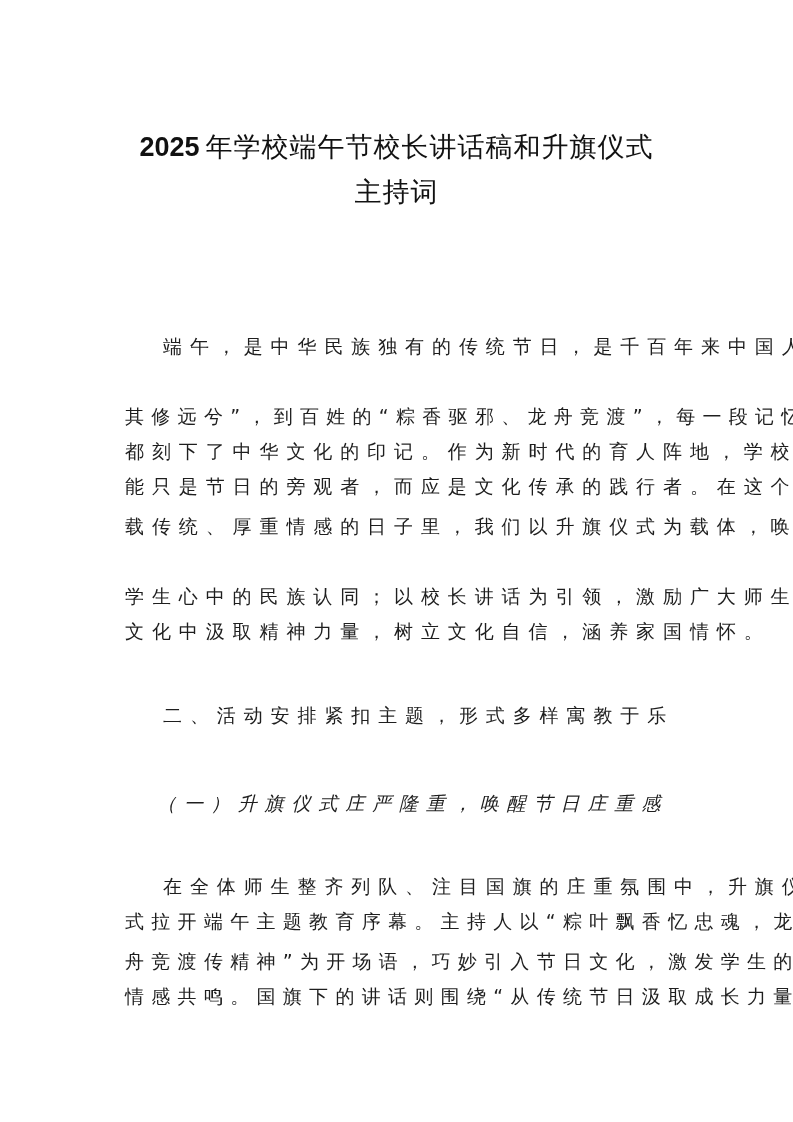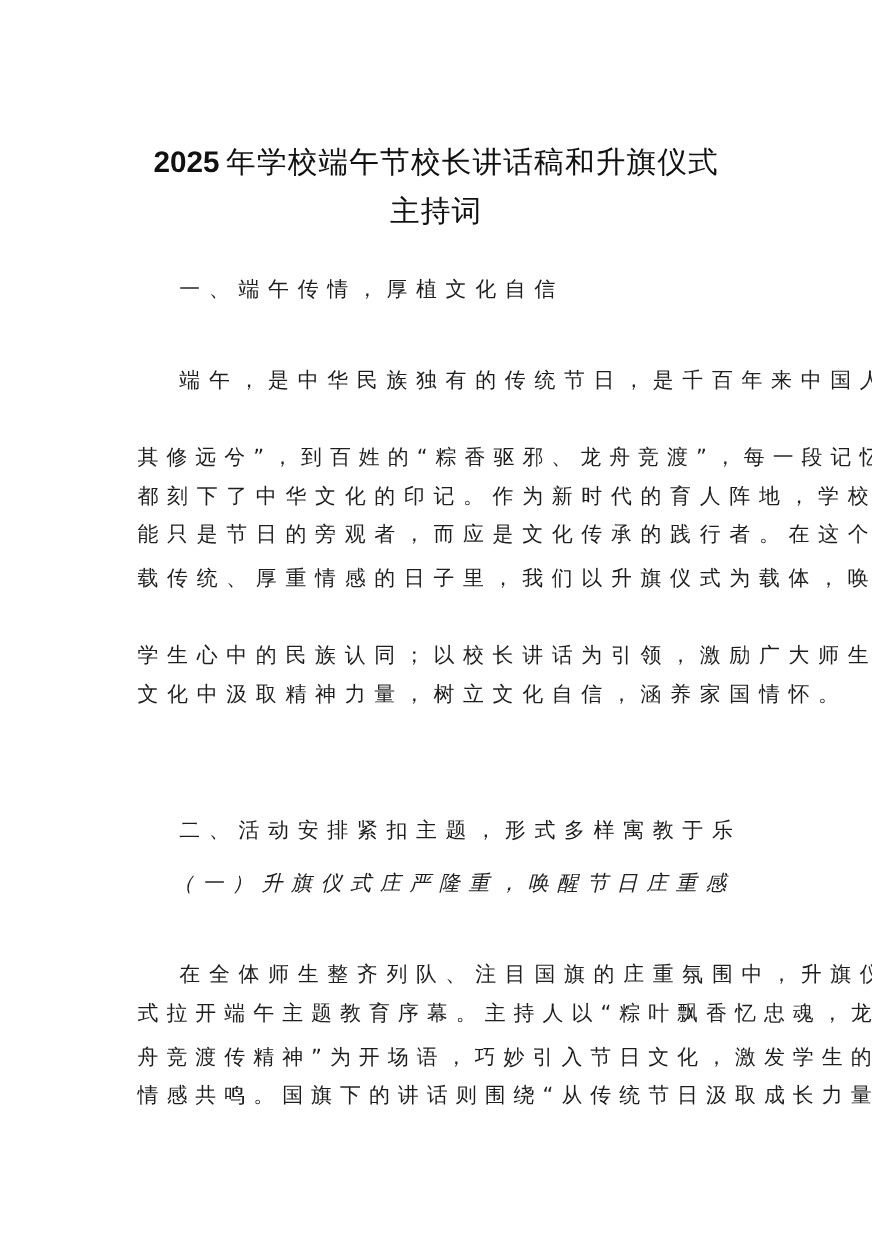--- a/index.html
+++ b/index.html
@@ -32,21 +32,21 @@
       color: #111111;
       letter-spacing: 1px;
     }
     .title .year {
       font-family: "Liberation Sans", sans-serif;
       font-weight: bold;
       letter-spacing: 0;
       margin-right: 6px;
     }
     .title-line1 { top: 122px; }
-    .title-line2 { top: 167px; font-family: Liberation Serif, serif; }
+    .title-line2 { top: 167px; }
     .line {
       position: absolute;
       left: 125px;
       width: 545px;
       font-size: 19px;
       line-height: 35px;
       height: 35px;
       letter-spacing: 7.9px;
       white-space: nowrap;
       color: #1e1e1e;
@@ -58,31 +58,30 @@
 </head>
 <body>
 
 <div class="page">
 
   <div class="title title-line1">
     <span class="year">2025</span><span>年学校端午节校长讲话稿和升旗仪式</span>
   </div>
   <div class="title title-line2">主持词</div>
 
-  <div class="line indent" style="top:246px;">一、端午传情，厚植文化自信</div>
 
   <div class="line indent" style="top:329px;">端午，是中华民族独有的传统节日，是千百年来中国人</div>
   <div class="line quote-line" style="top:399px;">其修远兮”，到百姓的“粽香驱邪、龙舟竞渡”，每一段记忆</div>
   <div class="line" style="top:434px;">都刻下了中华文化的印记。作为新时代的育人阵地，学校不</div>
   <div class="line" style="top:469px;">能只是节日的旁观者，而应是文化传承的践行者。在这个承</div>
   <div class="line" style="top:509px;">载传统、厚重情感的日子里，我们以升旗仪式为载体，唤醒</div>
   <div class="line" style="top:579px;">学生心中的民族认同；以校长讲话为引领，激励广大师生从</div>
   <div class="line" style="top:614px;">文化中汲取精神力量，树立文化自信，涵养家国情怀。</div>
 
-  <div class="line indent" style="top:738px;">二、活动安排紧扣主题，形式多样寓教于乐</div>
+  <div class="line indent" style="top:698px;">二、活动安排紧扣主题，形式多样寓教于乐</div>
 
   <div class="line sub-indent" style="top:786px;">（一）升旗仪式庄严隆重，唤醒节日庄重感</div>
 
   <div class="line indent" style="top:869px;">在全体师生整齐列队、注目国旗的庄重氛围中，升旗仪</div>
   <div class="line quote-line" style="top:904px;">式拉开端午主题教育序幕。主持人以“粽叶飘香忆忠魂，龙</div>
   <div class="line quote-line" style="top:944px;">舟竞渡传精神”为开场语，巧妙引入节日文化，激发学生的</div>
   <div class="line quote-line" style="top:979px;">情感共鸣。国旗下的讲话则围绕“从传统节日汲取成长力量”</div>
 
 </div>
 

